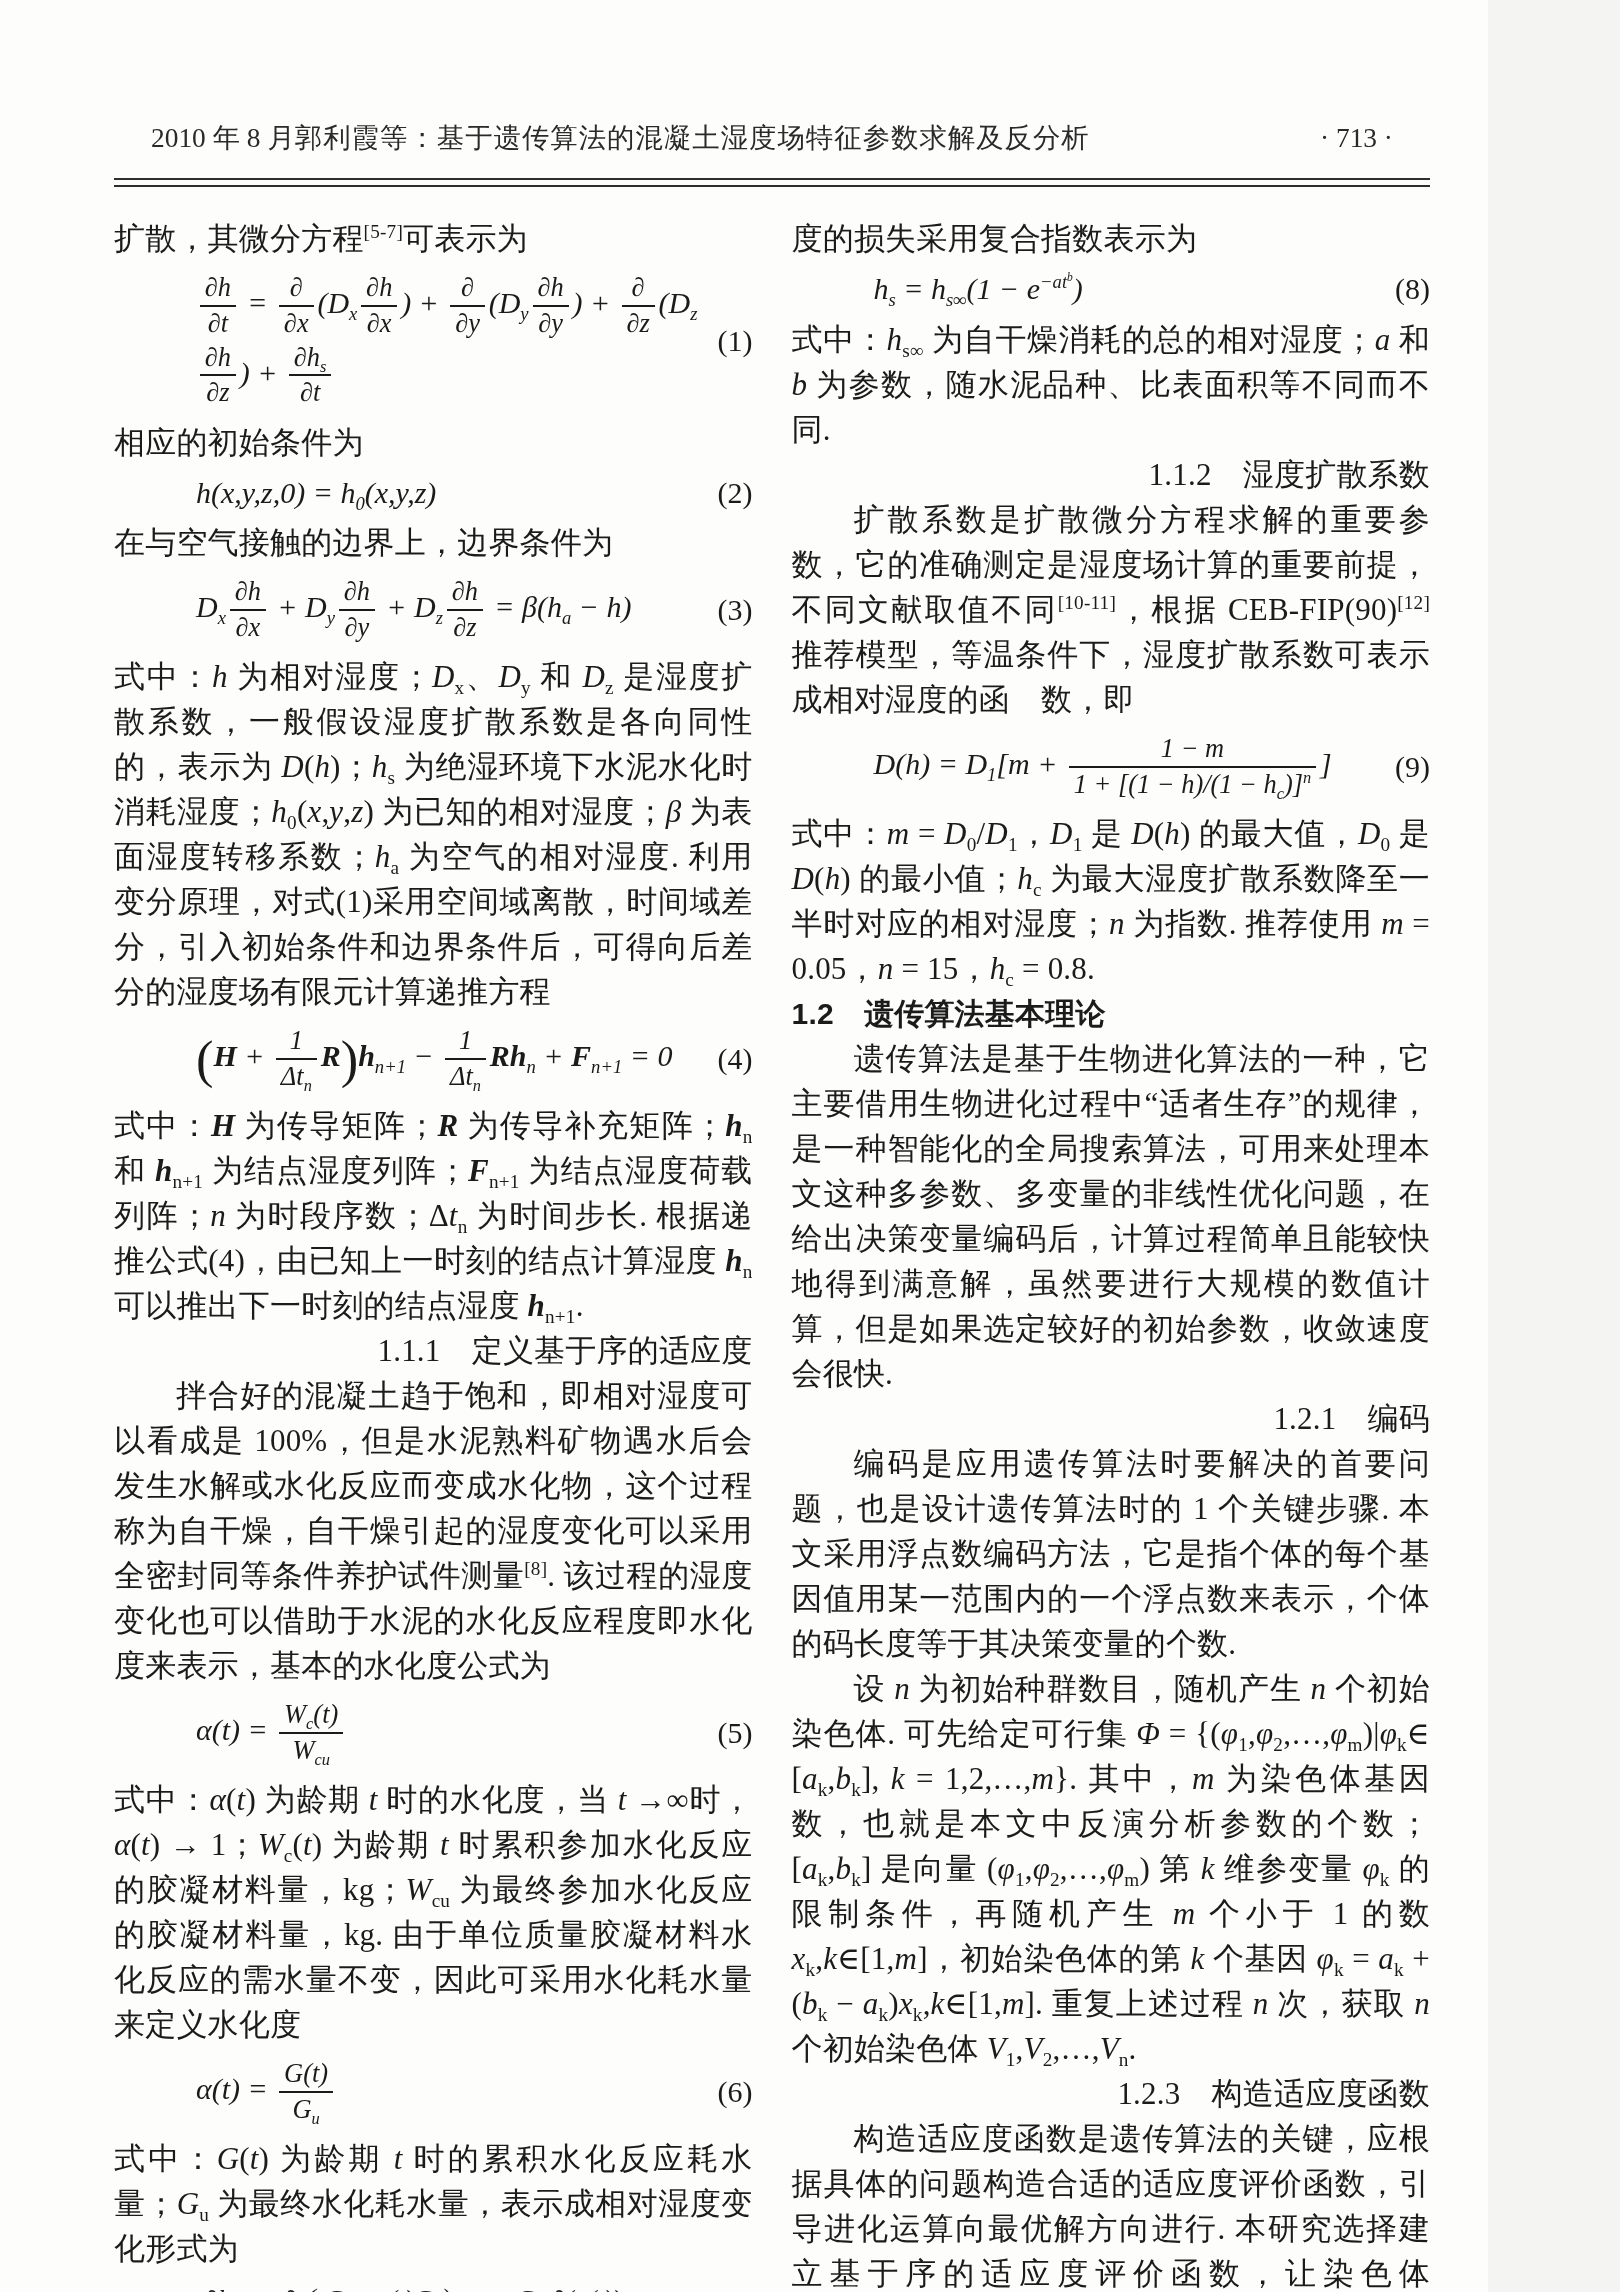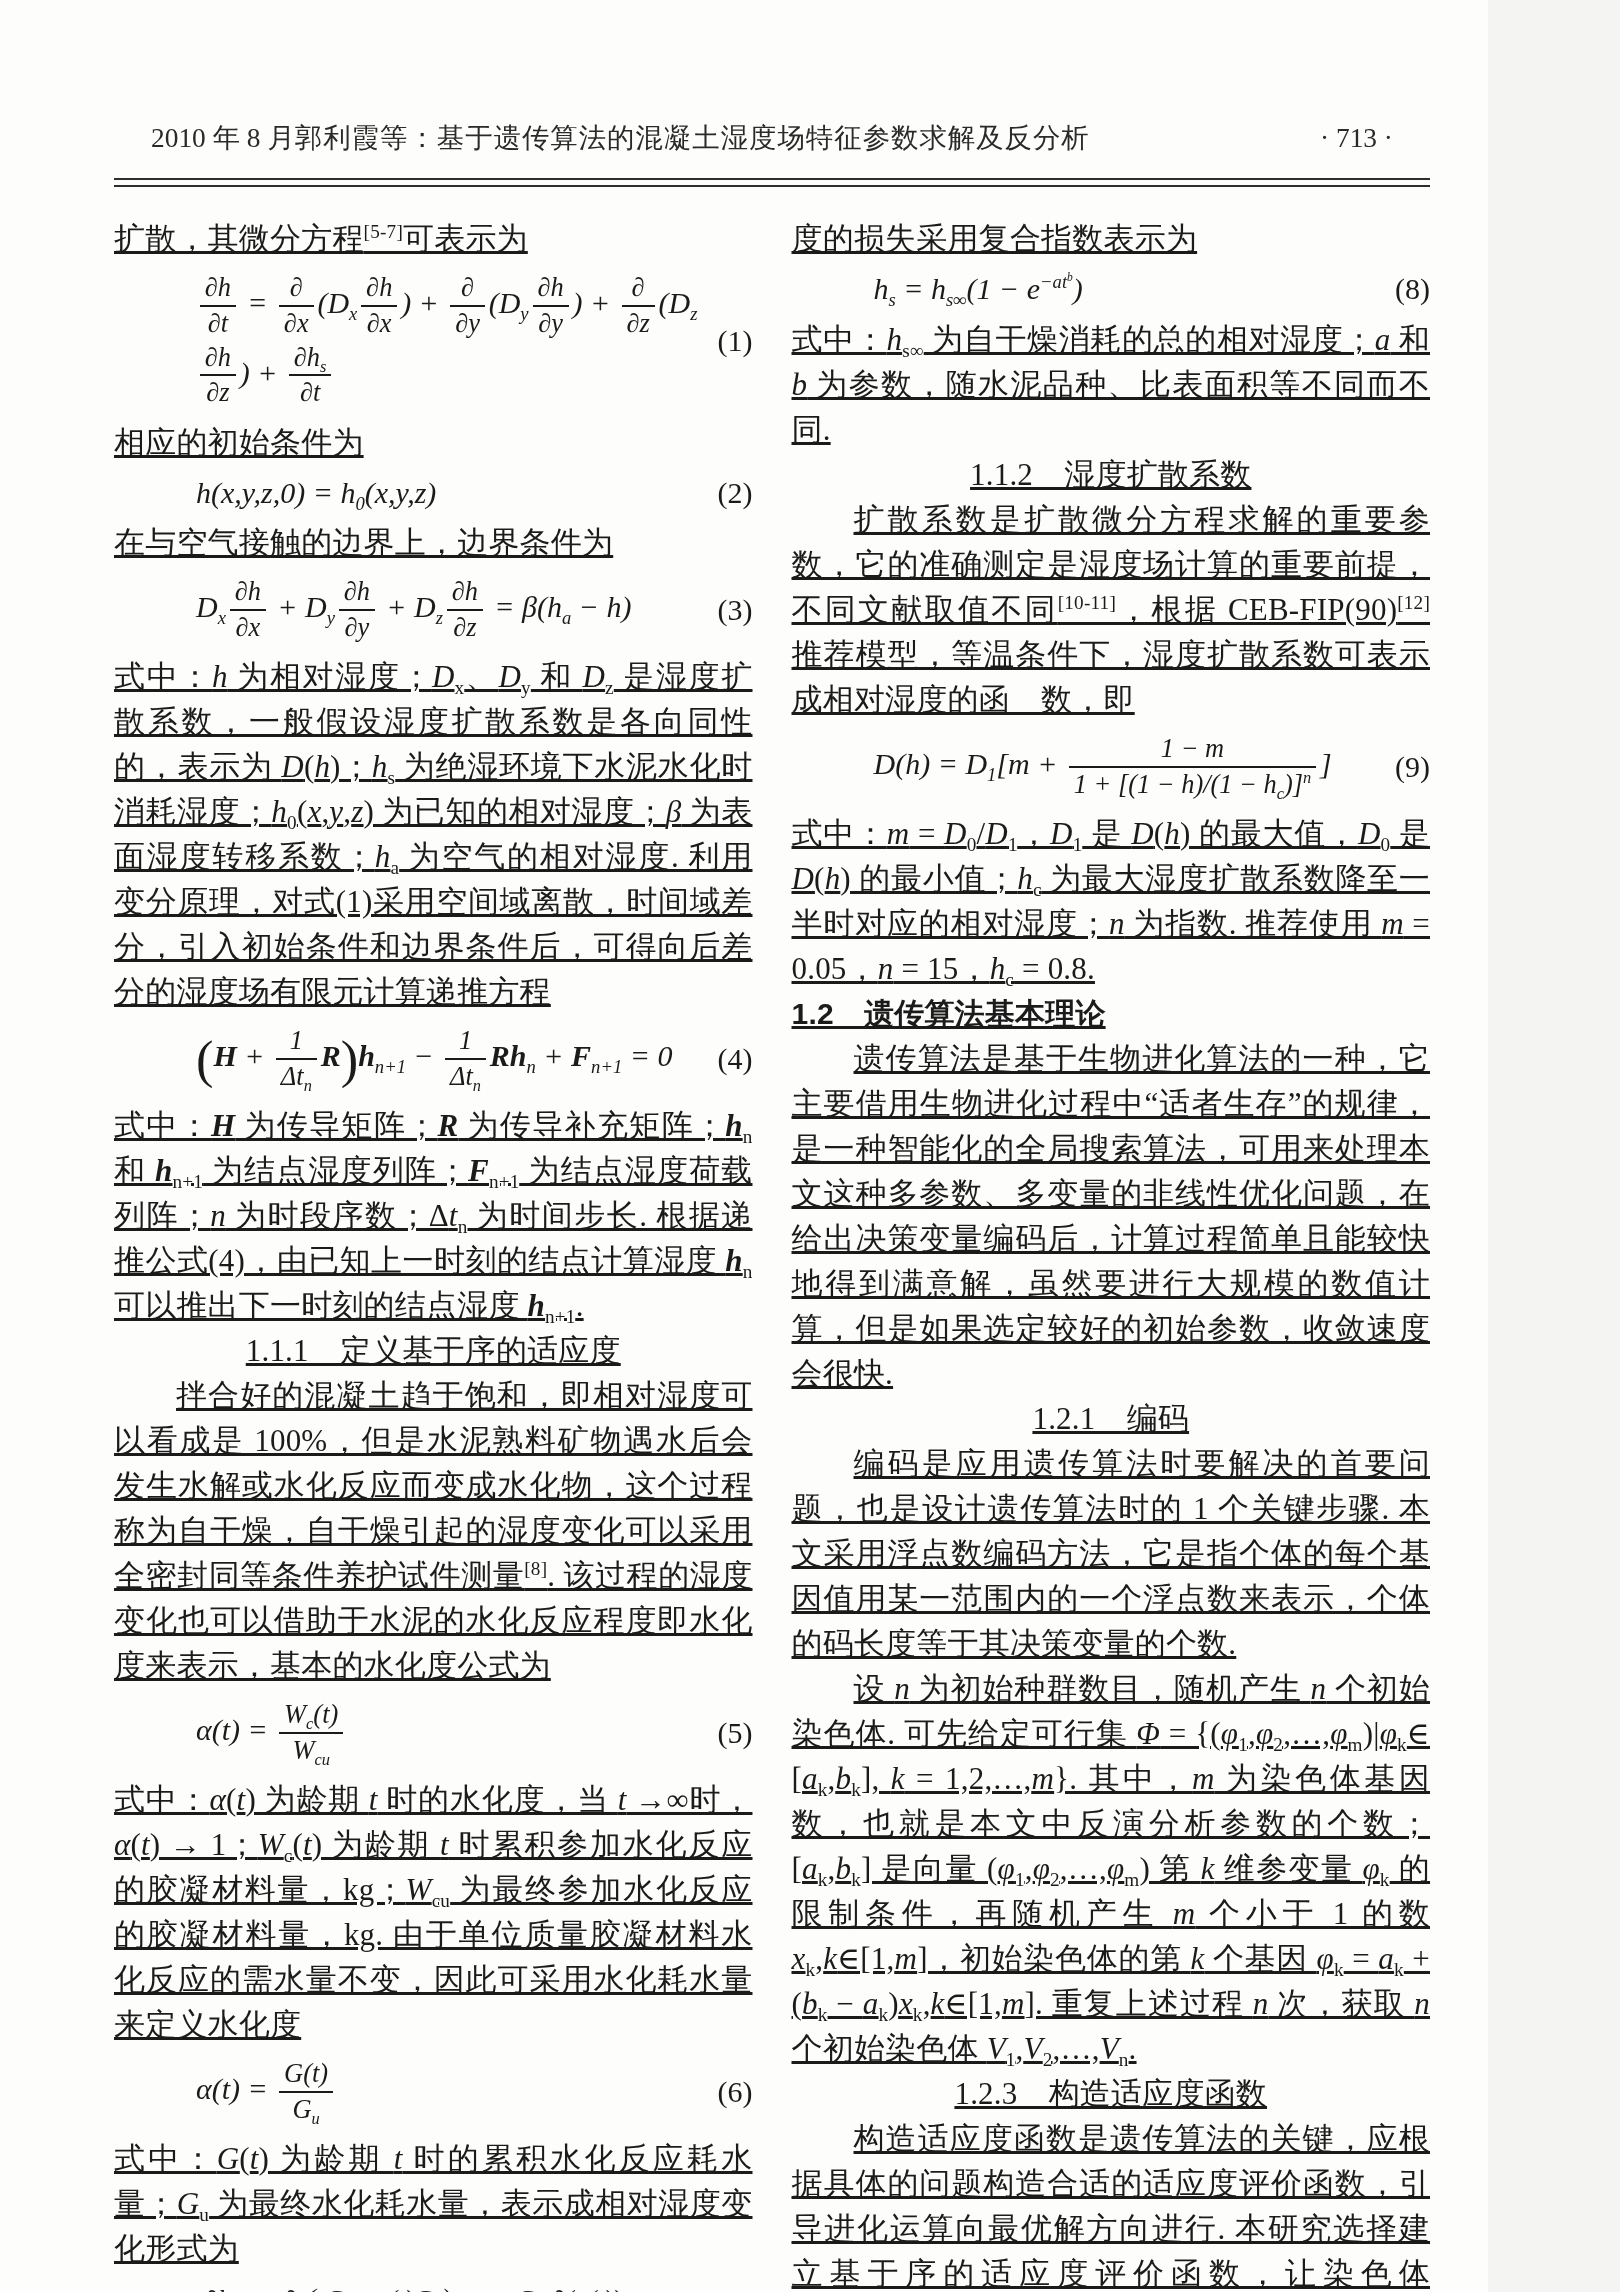--- a/index.html
+++ b/index.html
@@ -36,24 +36,23 @@
     display: flex;
     gap: 39px;
     margin-top: 29px;
   }
   .col { flex: 1; min-width: 0; }
   .para, .para-indent, .heading-sub, .heading-bold {
     font-size: 31px;
     line-height: 45px;
     text-align: justify;
     letter-spacing: 0.2px;
-    text-decoration: underline;
   }
   .para-indent { text-indent: 2em; }
-  .heading-sub { text-align: center; }
+  .heading-sub { text-align: right; }
   .heading-bold {
     text-align: left;
     font-family: "Liberation Sans", "DejaVu Sans", sans-serif;
     font-weight: bold;
     font-size: 30px;
   }
   sup { font-size: 0.62em; line-height: 0; }
   sub { font-size: 0.62em; line-height: 0; }
   i { font-style: italic; }
   

